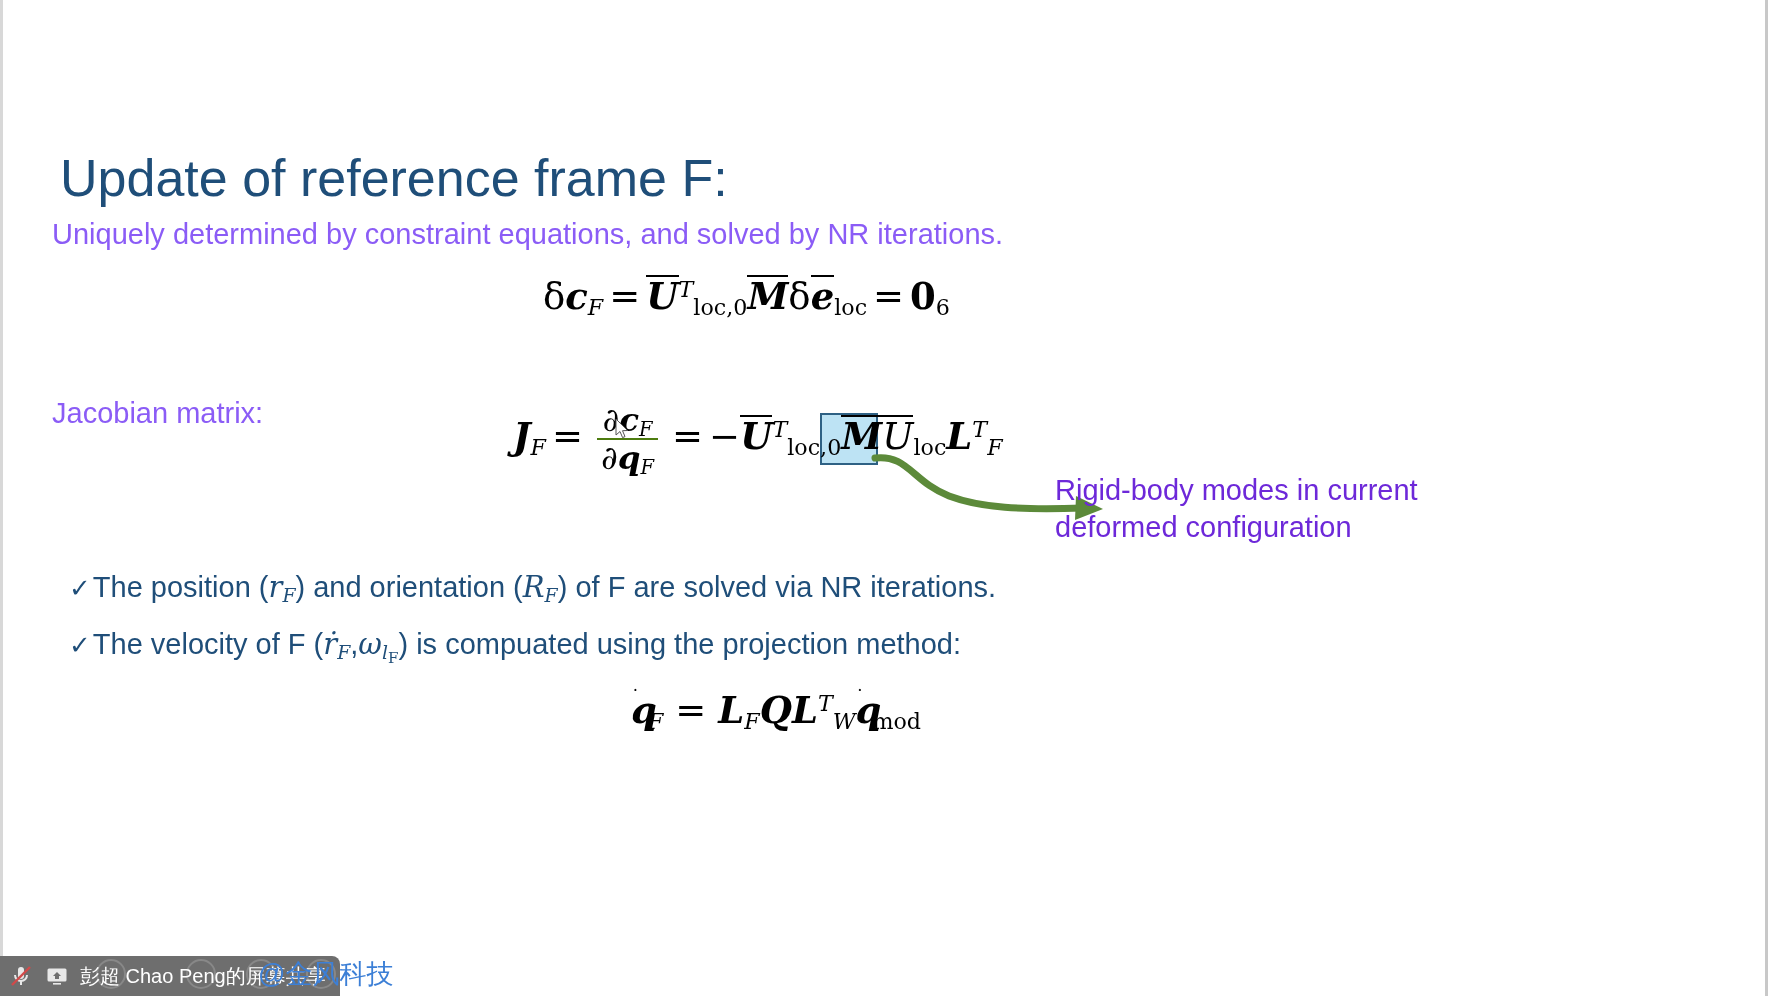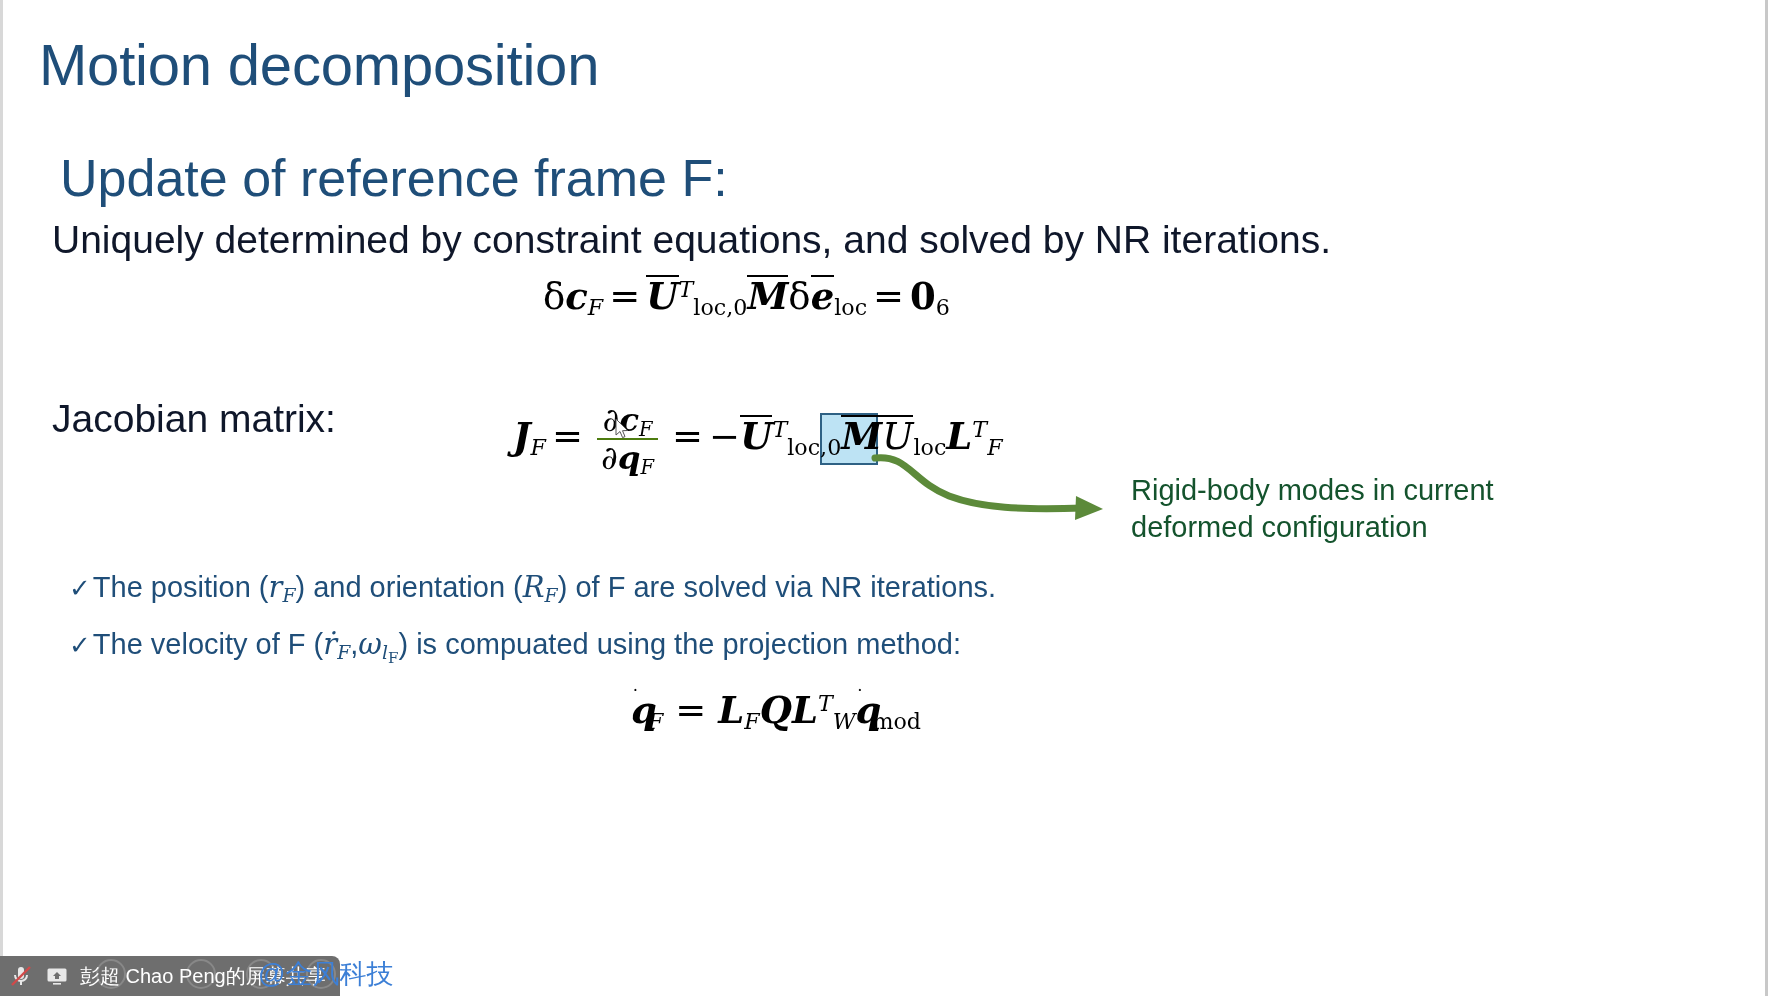--- a/index.html
+++ b/index.html
@@ -41,22 +41,22 @@
     left: 37px; top: 148px;
     font-size: 52px;
     color: #1F4E79;
     white-space: nowrap;
     margin-left: 20px;
   }
 
   
   .body-line {
     position: absolute;
-    font-size: 39px;
-    color: #0f172a;
+    font-size: 29px;
+    color: #8b5cf6;
     white-space: nowrap;
   }
   #lead-text  { left: 49px; top: 218px; }
   #jacobian-label { left: 49px; top: 397px; }
 
   
   .check-item {
     position: absolute;
     font-size: 29px;
     color: #1F4E79;
@@ -136,25 +136,25 @@
   }
 
   
   #callout-arrow {
     position: absolute;
     left: 868px; top: 452px;
     width: 240px; height: 82px;
   }
   #callout-note {
     position: absolute;
-    left: 1128px; top: 472px;
+    left: 1052px; top: 472px;
     width: 420px;
     font-size: 29px;
     line-height: 1.28;
-    color: #14532d;
+    color: #6d28d9;
   }
 
   
   #cursor {
     position: absolute;
     left: 612px; top: 418px;
     width: 16px; height: 22px;
   }
 
   
@@ -195,21 +195,20 @@
     border-radius: 50%;
     width: 26px; height: 26px;
     bottom: 7px;
   }
 </style>
 </head>
 <body>
 
 <div id="slide">
 
-  <div class="slide-title">Motion decomposition</div>
 
   <div class="section-head">Update of reference frame F:</div>
 
   <div class="body-line" id="lead-text">Uniquely determined by constraint equations, and solved by NR iterations.</div>
 
   <div class="math" id="eq-constraint">
     <span class="mupr">δ</span><span class="mb">c</span><sub class="it">F</sub><span class="mop">=</span><span class="ovl mb">U</span><sup class="it">T</sup><sub>loc,0</sub><span class="ovl mb">M</span><span class="mupr">δ</span><span class="ovl mb">e</span><sub>loc</sub><span class="mop">=</span><span class="mupr" style="font-weight:bold">0</span><sub>6</sub>
   </div>
 
   <div class="body-line" id="jacobian-label">Jacobian matrix:</div>

